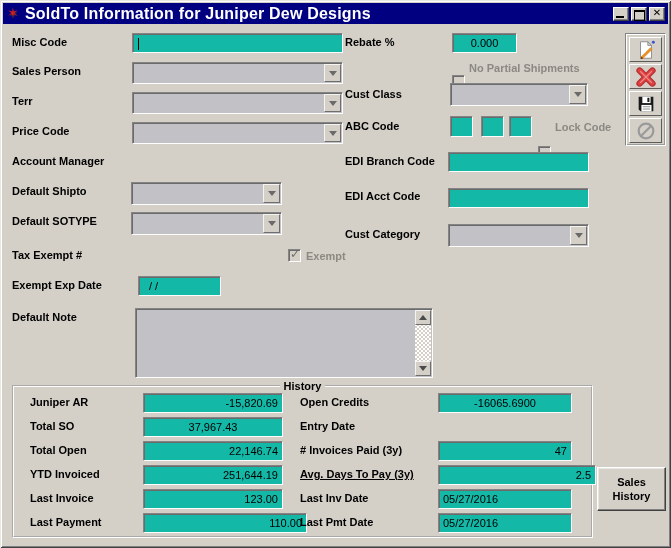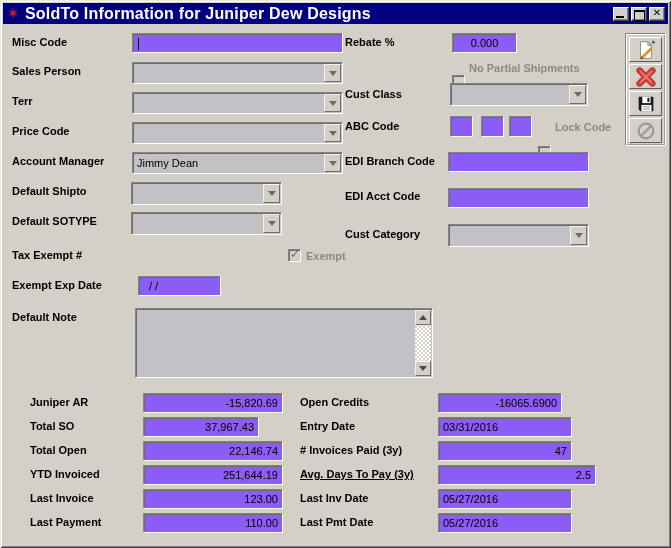--- a/index.html
+++ b/index.html
@@ -27,21 +27,21 @@
     box-shadow: inset -1px -1px 0 #808080; cursor:default; flex:0 0 auto;
   }
   .win-btn[data-name="minimize-button"]::after { content:""; position:absolute; left:2px; bottom:2px; width:8px; height:2px; background:#000; }
   .win-btn[data-name="maximize-button"]::after { content:""; position:absolute; left:2px; top:2px; width:9px; height:8px; border:1px solid #000; border-top-width:2px; }
   .win-btn[data-name="close-button"]::after { content:"✕"; position:absolute; left:0; top:-1px; width:100%; text-align:center; font-size:10px; font-weight:bold; color:#000; }
   
   .lbl { font-size:11px; font-weight:bold; color:#000; white-space:nowrap; }
   .lbl-dis { font-size:11px; font-weight:bold; color:#8b8982; white-space:nowrap; }
   
   .field {
-    background:#8b5cf6; font-size:11px; color:#000; line-height:18px; padding:0 4px;
+    background:#14b8a6; font-size:11px; color:#000; line-height:18px; padding:0 4px;
     border:1px solid; border-color:#848484 #fdfdfd #fdfdfd #848484;
     box-shadow: inset 1px 1px 0 #6b6b6b; overflow:hidden; white-space:nowrap;
   }
   .ta-r { text-align:right; }
   .ta-c { text-align:center; }
   .caret { display:inline-block; width:1px; height:12px; background:#000; vertical-align:middle; margin-left:1px; }
   
   .combo {
     background:#c2c1c6; border:1px solid; border-color:#848484 #fdfdfd #fdfdfd #848484;
     box-shadow: inset 1px 1px 0 #6b6b6b;
@@ -124,26 +124,20 @@
     <span class="combo-btn" data-name="dropdown-arrow-button">
         <span class="tri-down" data-name="chevron-down-icon"></span>
       </span>
   </div>
   <div class="abs combo" style="left:132px;top:122px;width:211px;height:22px;" data-name="price-code-combo">
     <span class="combo-value"></span>
     <span class="combo-btn" data-name="dropdown-arrow-button">
         <span class="tri-down" data-name="chevron-down-icon"></span>
       </span>
   </div>
-  <div class="abs combo" style="left:132px;top:152px;width:211px;height:22px;" data-name="account-manager-combo">
-    <span class="combo-value">Jimmy Dean</span>
-    <span class="combo-btn" data-name="dropdown-arrow-button">
-        <span class="tri-down" data-name="chevron-down-icon"></span>
-      </span>
-  </div>
   <div class="abs combo" style="left:131px;top:182px;width:151px;height:23px;" data-name="default-shipto-combo">
     <span class="combo-value"></span>
     <span class="combo-btn" data-name="dropdown-arrow-button">
         <span class="tri-down" data-name="chevron-down-icon"></span>
       </span>
   </div>
   <div class="abs combo" style="left:131px;top:212px;width:151px;height:23px;" data-name="default-sotype-combo">
     <span class="combo-value"></span>
     <span class="combo-btn" data-name="dropdown-arrow-button">
         <span class="tri-down" data-name="chevron-down-icon"></span>
@@ -230,43 +224,46 @@
       </svg>
     </div>
     <div class="tool-btn" data-name="cancel-button">
       <svg width="22" height="22" viewBox="0 0 24 24" data-name="cancel-icon">
         <circle cx="12" cy="12" r="8" stroke="#9a9a9a" stroke-width="2.4" fill="none"></circle>
         <line x1="6.5" y1="17.5" x2="17.5" y2="6.5" stroke="#9a9a9a" stroke-width="2.4"></line>
       </svg>
     </div>
   </div>
 
+  <fieldset class="abs groupbox" style="left:12px;top:380px;width:581px;height:158px;" data-name="history-groupbox">
+    <legend data-name="history-legend">History</legend>
+  </fieldset>
 
   <div class="abs lbl" style="left:30px;top:396px;" data-name="current-ar-label">Juniper AR</div>
   <div class="abs lbl" style="left:30px;top:420px;" data-name="open-so-label">Total SO</div>
   <div class="abs lbl" style="left:30px;top:444px;" data-name="total-open-label">Total Open</div>
   <div class="abs lbl" style="left:30px;top:468px;" data-name="ytd-invoiced-label">YTD Invoiced</div>
   <div class="abs lbl" style="left:30px;top:492px;" data-name="last-invoice-label">Last Invoice</div>
   <div class="abs lbl" style="left:30px;top:516px;" data-name="last-payment-label">Last Payment</div>
 
   <div class="abs field ta-r" style="left:143px;top:393px;width:140px;height:20px;" data-name="current-ar-value">-15,820.69</div>
-  <div class="abs field ta-r" style="left:143px;top:417px;width:116px;height:20px;" data-name="open-so-value">37,967.43</div>
+  <div class="abs field ta-r" style="left:143px;top:417px;width:140px;height:20px;text-align:center;" data-name="open-so-value">37,967.43</div>
   <div class="abs field ta-r" style="left:143px;top:441px;width:140px;height:20px;" data-name="total-open-value">22,146.74</div>
   <div class="abs field ta-r" style="left:143px;top:465px;width:140px;height:20px;" data-name="ytd-invoiced-value">251,644.19</div>
   <div class="abs field ta-r" style="left:143px;top:489px;width:140px;height:20px;padding-left:32px;" data-name="last-invoice-value">123.00</div>
-  <div class="abs field ta-r" style="left:143px;top:513px;width:140px;height:20px;" data-name="last-payment-value">110.00</div>
+  <div class="abs field ta-r" style="left:143px;top:513px;width:164px;height:20px;" data-name="last-payment-value">110.00</div>
 
   <div class="abs lbl" style="left:300px;top:396px;" data-name="open-credits-label">Open Credits</div>
   <div class="abs lbl" style="left:300px;top:420px;" data-name="entry-date-label">Entry Date</div>
   <div class="abs lbl" style="left:300px;top:444px;" data-name="invoices-paid-label"># Invoices Paid (3y)</div>
   <div class="abs lbl" style="left:300px;top:468px;text-decoration:underline;" data-name="avg-days-to-pay-label">Avg. Days To Pay (3y)</div>
   <div class="abs lbl" style="left:300px;top:492px;" data-name="last-inv-date-label">Last Inv Date</div>
   <div class="abs lbl" style="left:300px;top:516px;" data-name="last-pmt-date-label">Last Pmt Date</div>
 
-  <div class="abs field ta-r" style="left:438px;top:393px;width:124px;height:20px;" data-name="open-credits-value">-16065.6900</div>
-  <div class="abs field" style="left:438px;top:417px;width:134px;height:20px;" data-name="entry-date-value">03/31/2016</div>
+  <div class="abs field ta-r" style="left:438px;top:393px;width:134px;height:20px;text-align:center;" data-name="open-credits-value">-16065.6900</div>
   <div class="abs field ta-r" style="left:438px;top:441px;width:134px;height:20px;" data-name="invoices-paid-value">47</div>
   <div class="abs field ta-r" style="left:438px;top:465px;width:158px;height:20px;" data-name="avg-days-to-pay-value">2.5</div>
   <div class="abs field" style="left:438px;top:489px;width:134px;height:20px;" data-name="last-inv-date-value">05/27/2016</div>
   <div class="abs field" style="left:438px;top:513px;width:134px;height:20px;" data-name="last-pmt-date-value">05/27/2016</div>
 
+  <div class="abs push-btn" style="left:597px;top:467px;width:69px;height:44px;padding:0 10px;" data-name="sales-history-button">Sales History</div>
 
 </div>
 
 </body></html>

